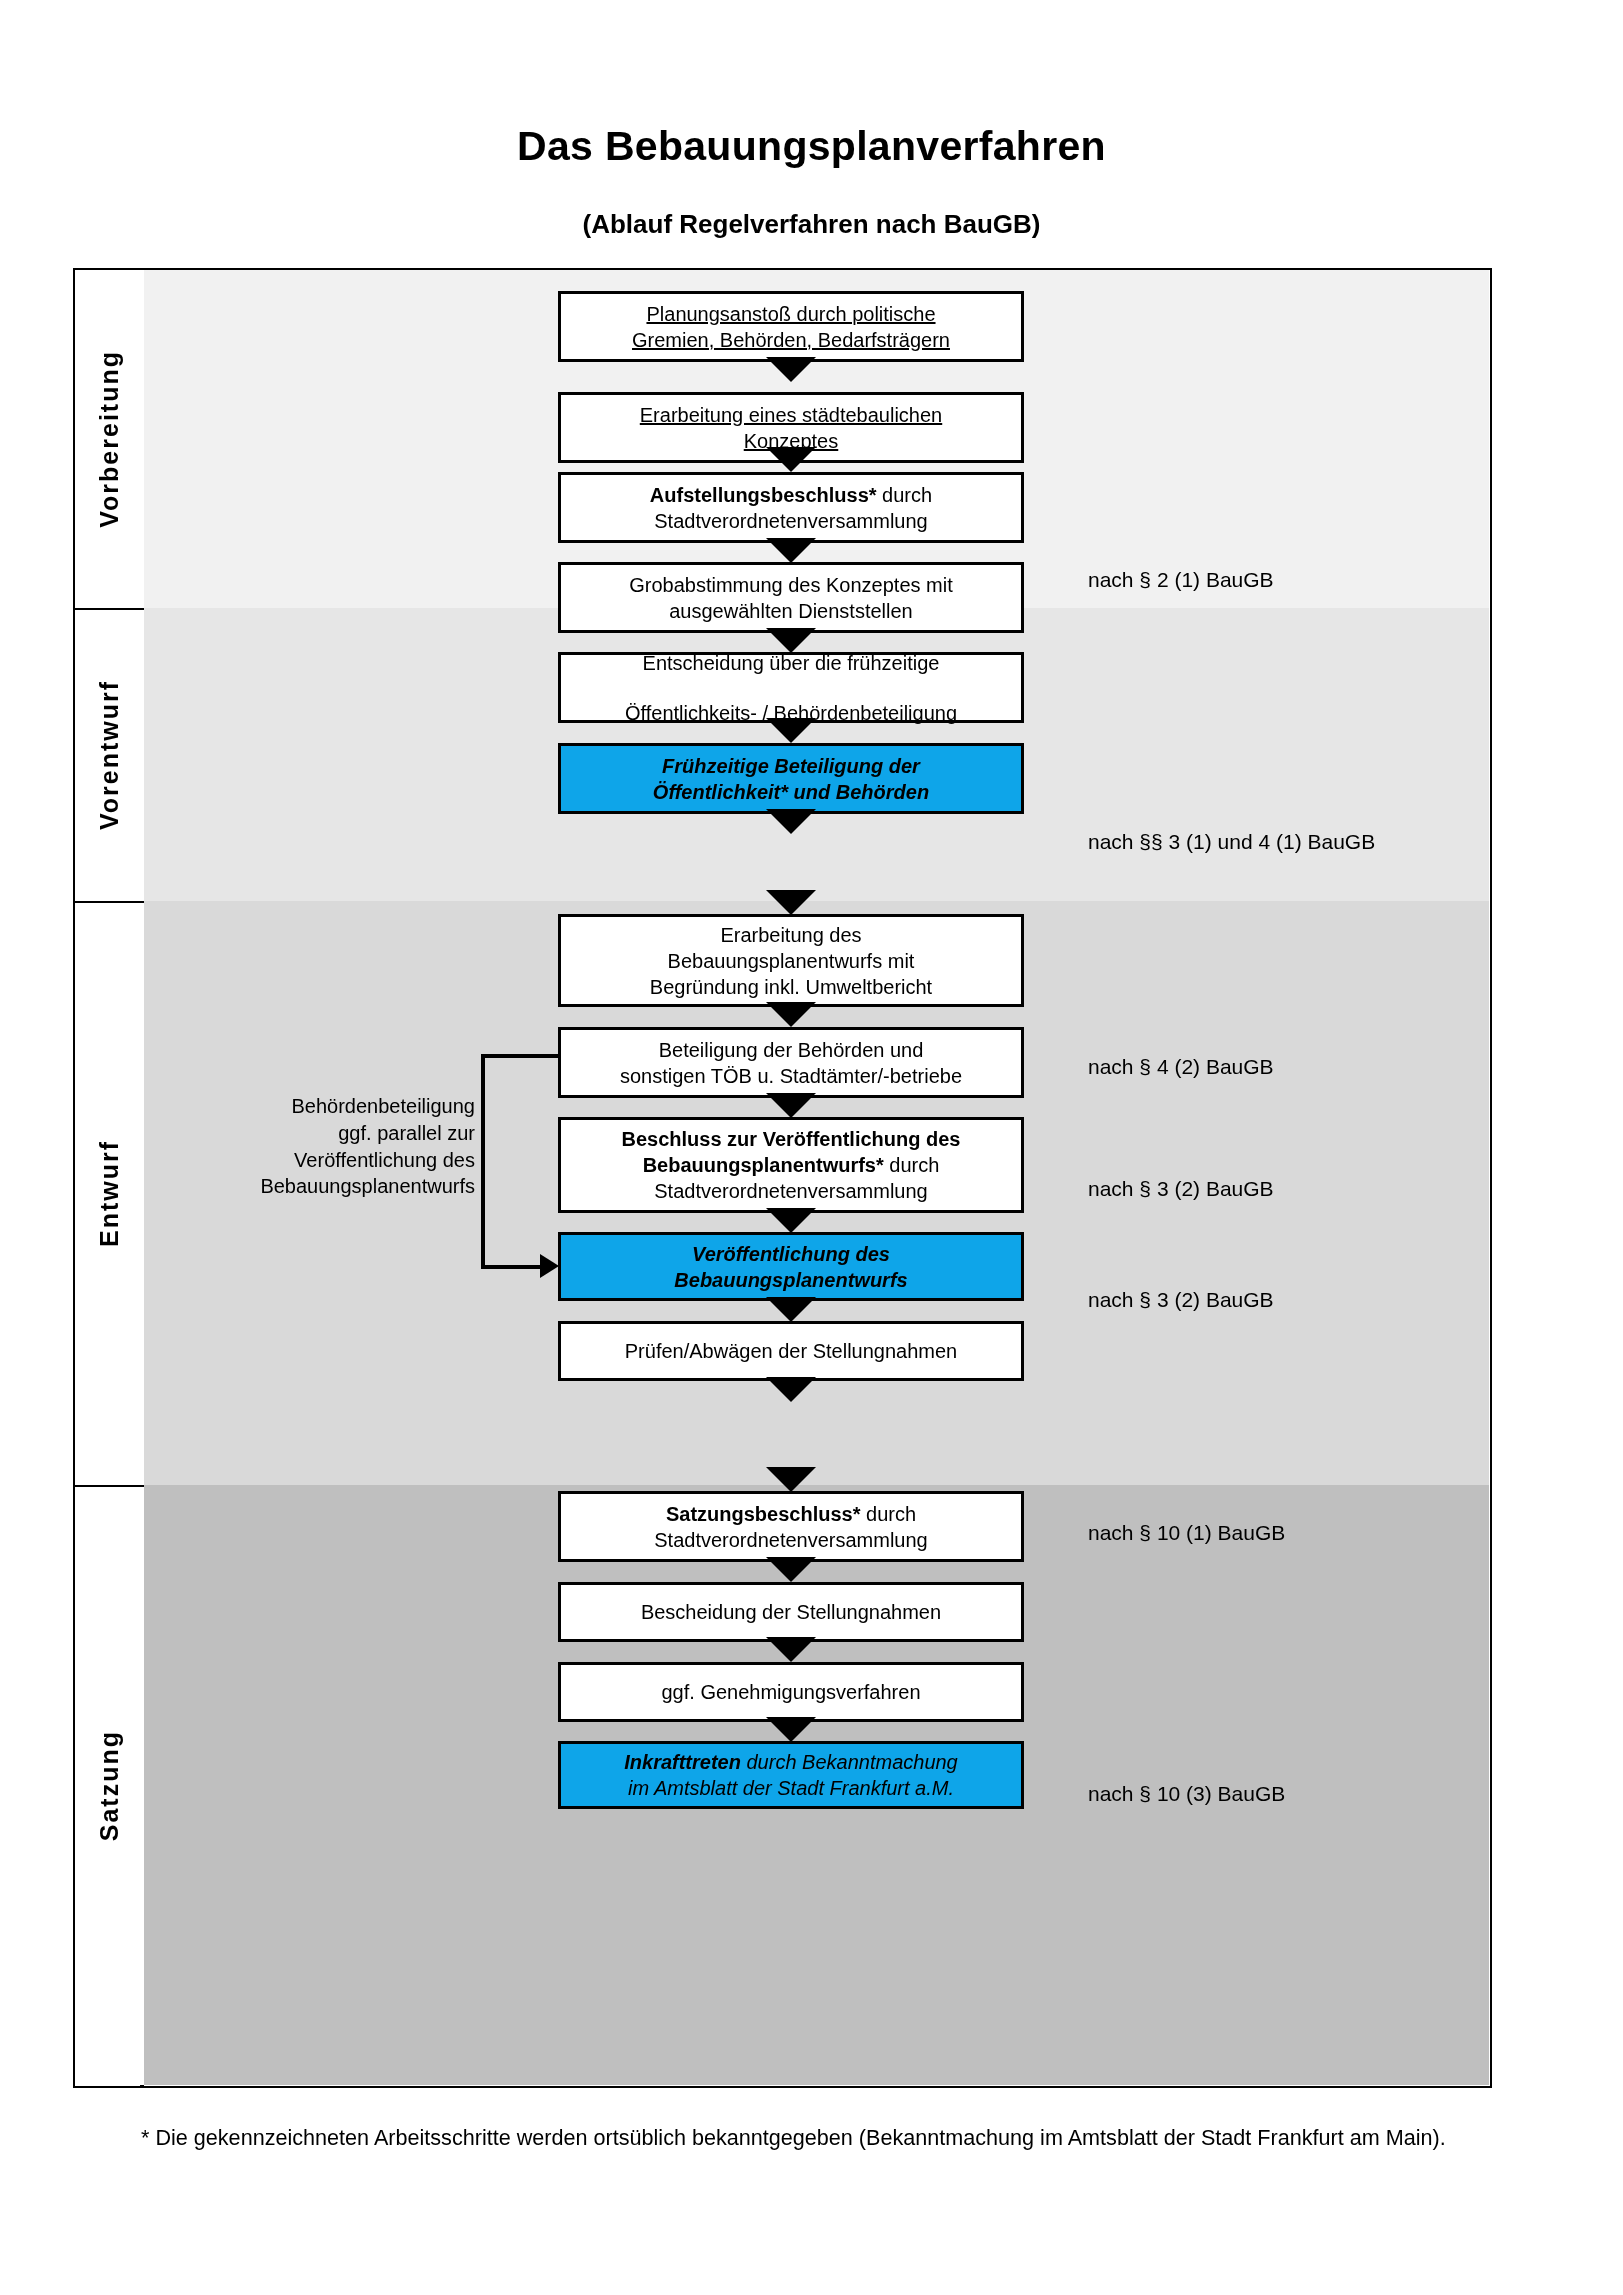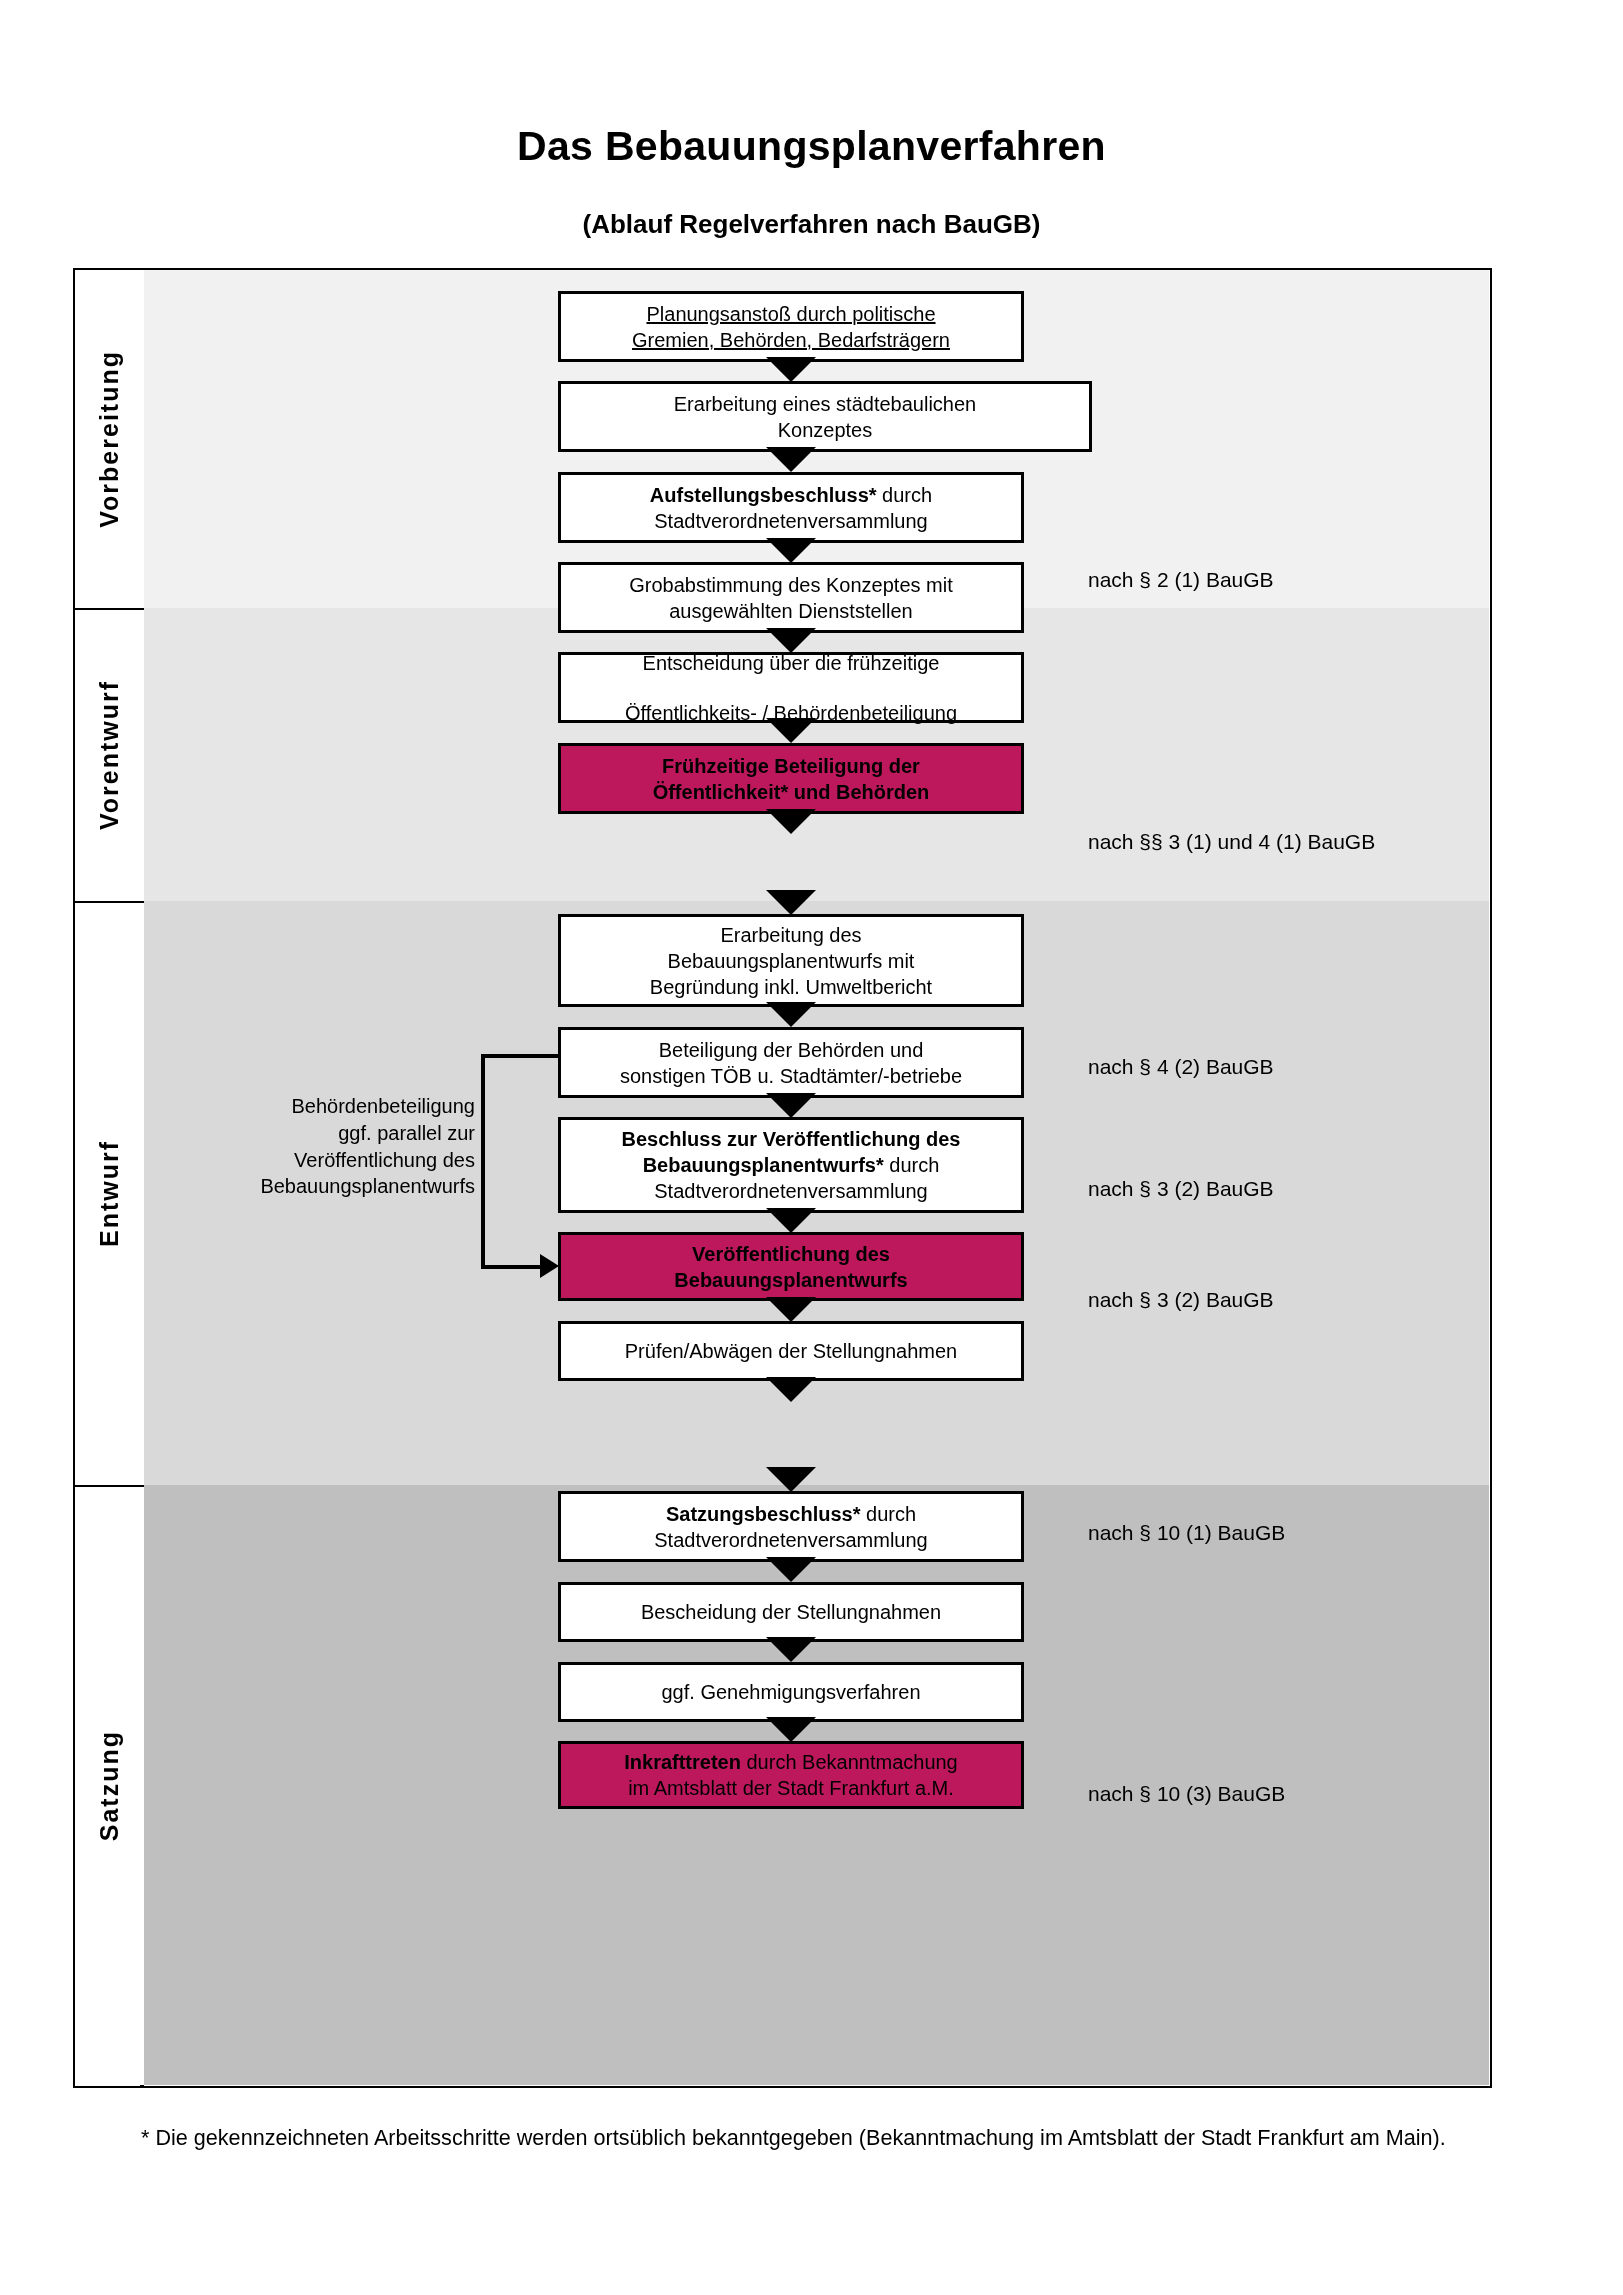--- a/index.html
+++ b/index.html
@@ -87,21 +87,21 @@
     background: #ffffff;
     display: flex;
     flex-direction: column;
     align-items: center;
     justify-content: center;
     text-align: center;
     font-size: 20px;
     line-height: 1.30;
     padding: 2.6px 5.2px;
   }
-  .node.blue { background: #be185d; }
+  .node.blue { background: #0ea5e9; font-style: italic; }
   .node .ln { display: block; white-space: nowrap; }
   .node .b { font-weight: bold; }
 
   
   .arrow {
     position: absolute;
     width: 0; height: 0;
     border-left: 25px solid transparent;
     border-right: 25px solid transparent;
     border-top: 25px solid #000;
@@ -169,21 +169,21 @@
       <span class="phase-label">Satzung</span>
     </div>
   </div>
 
   <div class="node" style="left:483px;top:21px;width:466px;height:71px;text-decoration:underline;">
     <span class="ln">Planungsanstoß durch politische</span>
     <span class="ln">Gremien, Behörden, Bedarfsträgern</span>
   </div>
   <div class="arrow" style="left:691px;top:87px;"></div>
 
-  <div class="node" style="left:483px;top:111px;width:534px;height:71px;">
+  <div class="node" style="left:483px;top:122px;width:466px;height:71px;text-decoration:underline;">
     <span class="ln">Erarbeitung eines städtebaulichen</span>
     <span class="ln">Konzeptes</span>
   </div>
   <div class="arrow" style="left:691px;top:177px;"></div>
 
   <div class="node" style="left:483px;top:202px;width:466px;height:71px;">
     <span class="ln"><b class="b">Aufstellungsbeschluss*</b><span> durch</span></span>
     <span class="ln">Stadtverordnetenversammlung</span>
   </div>
   <div class="arrow" style="left:691px;top:268px;"></div>

